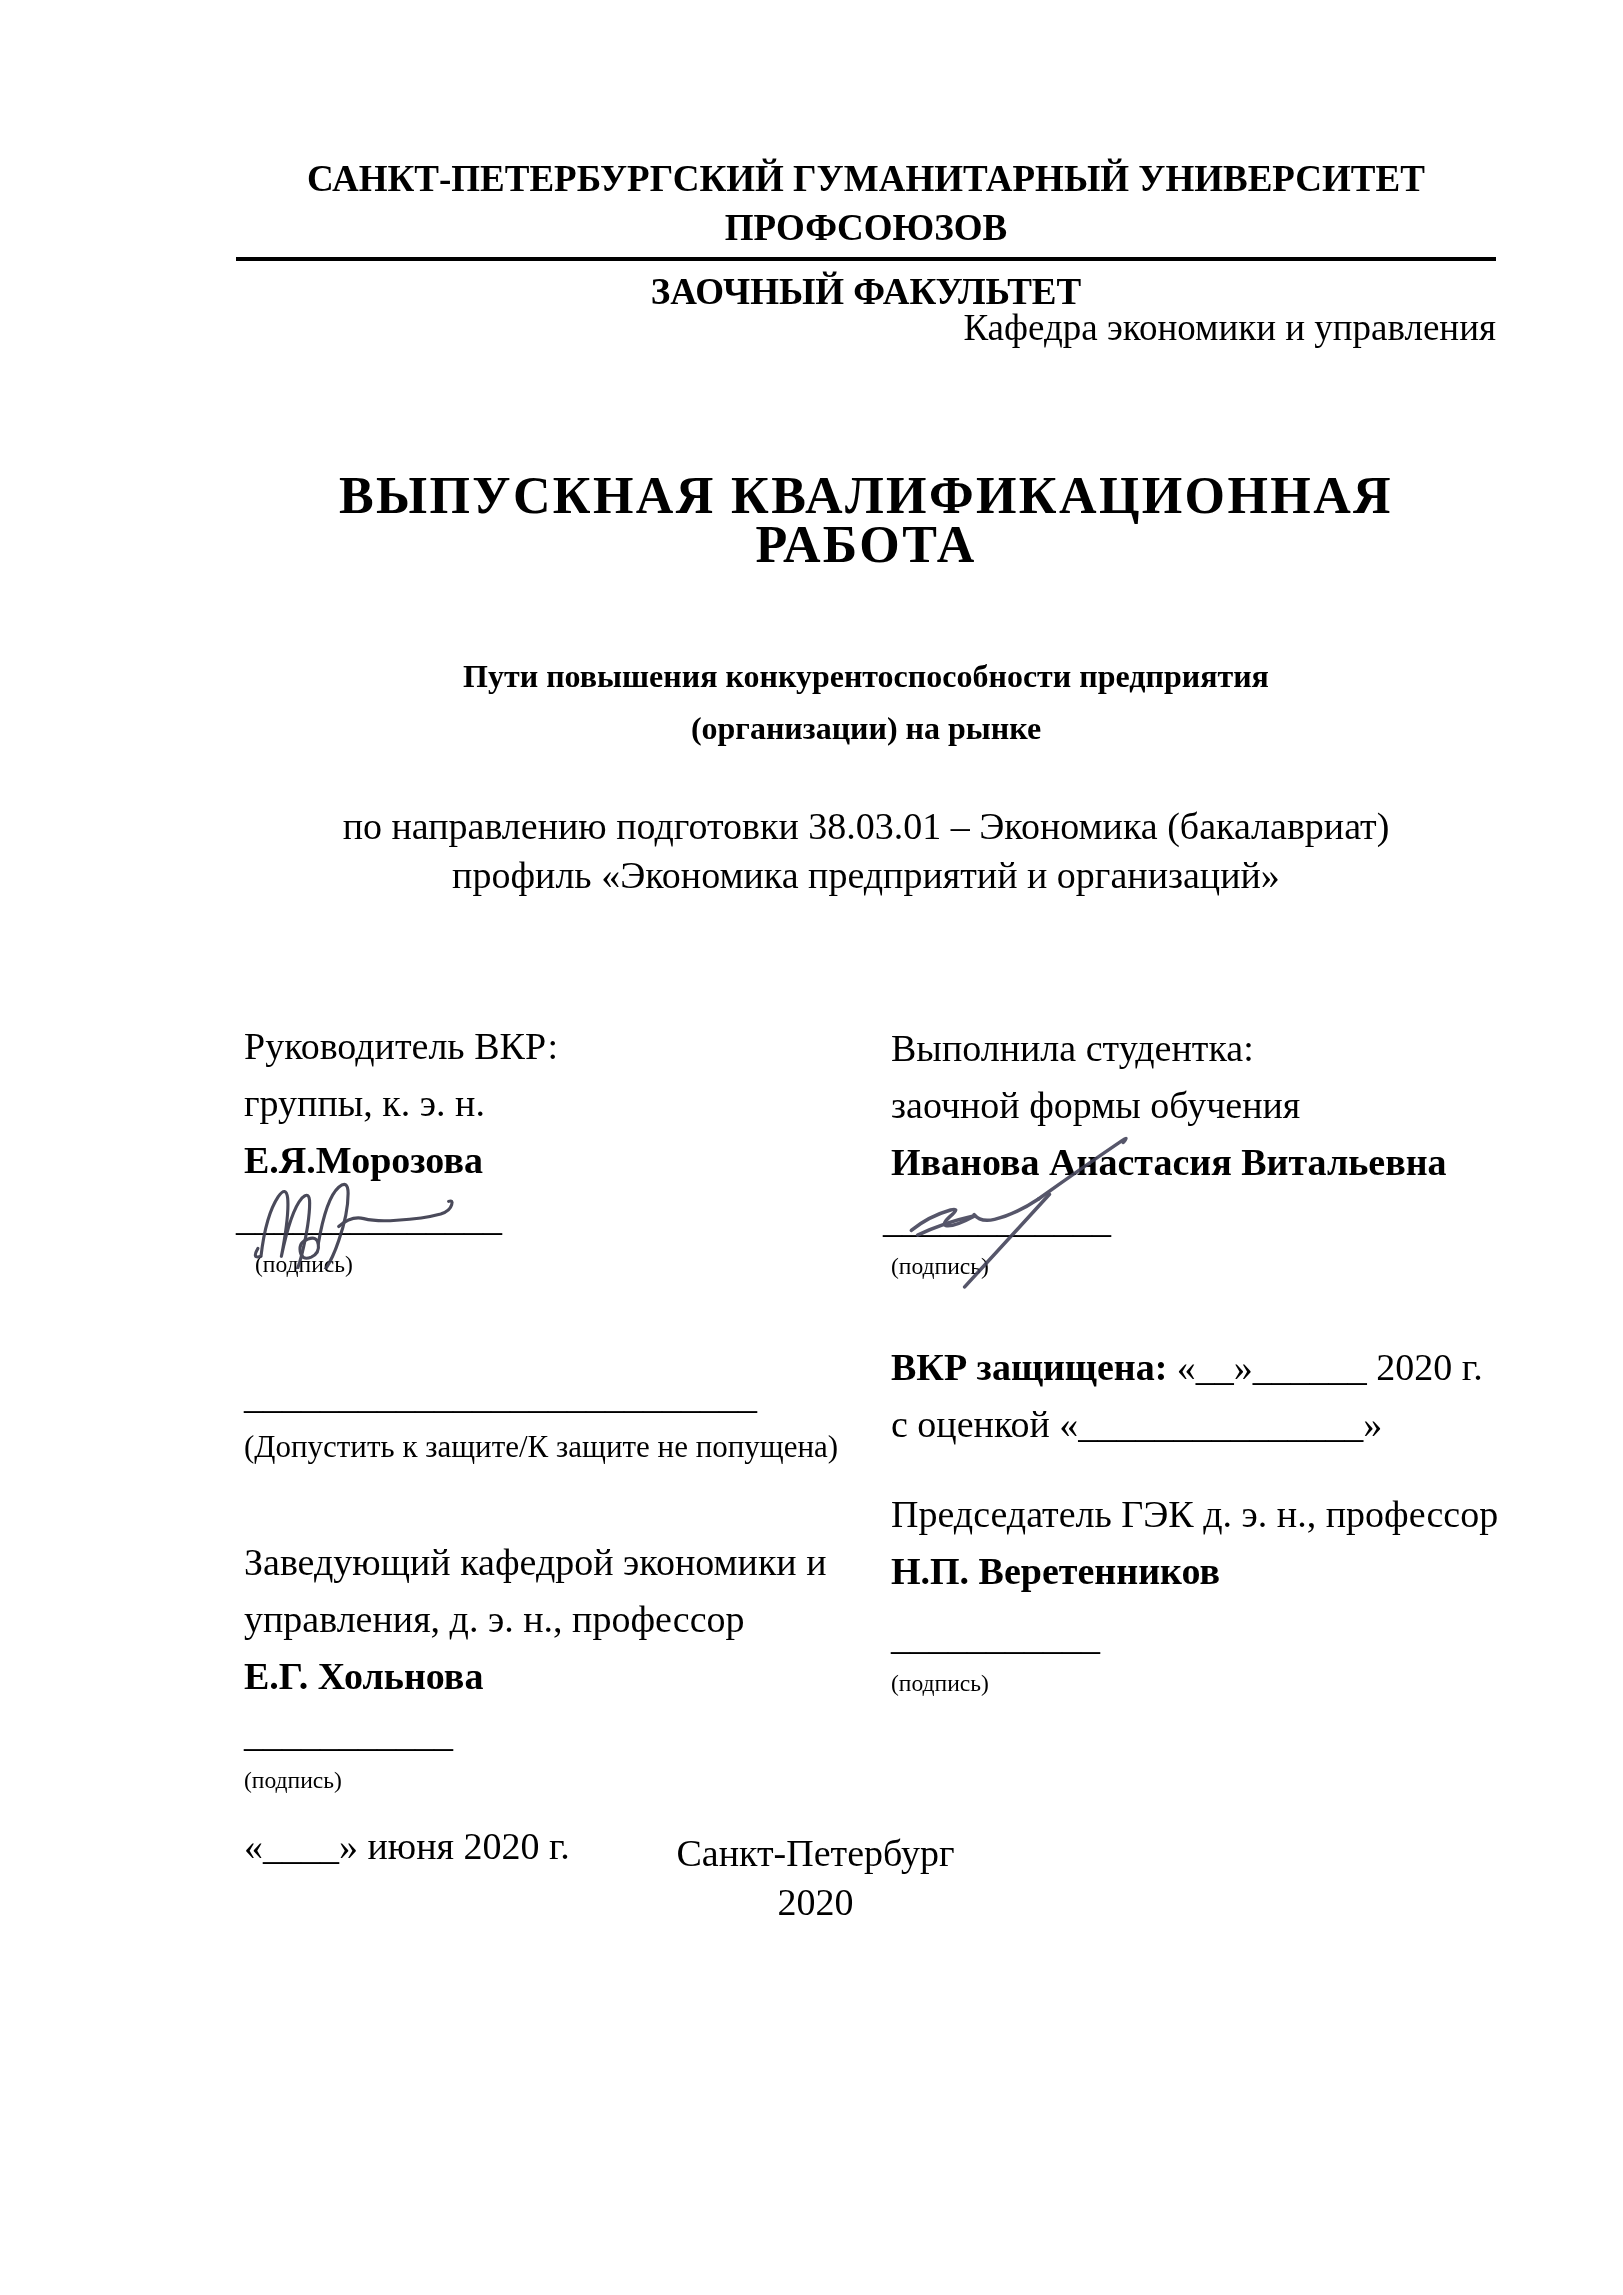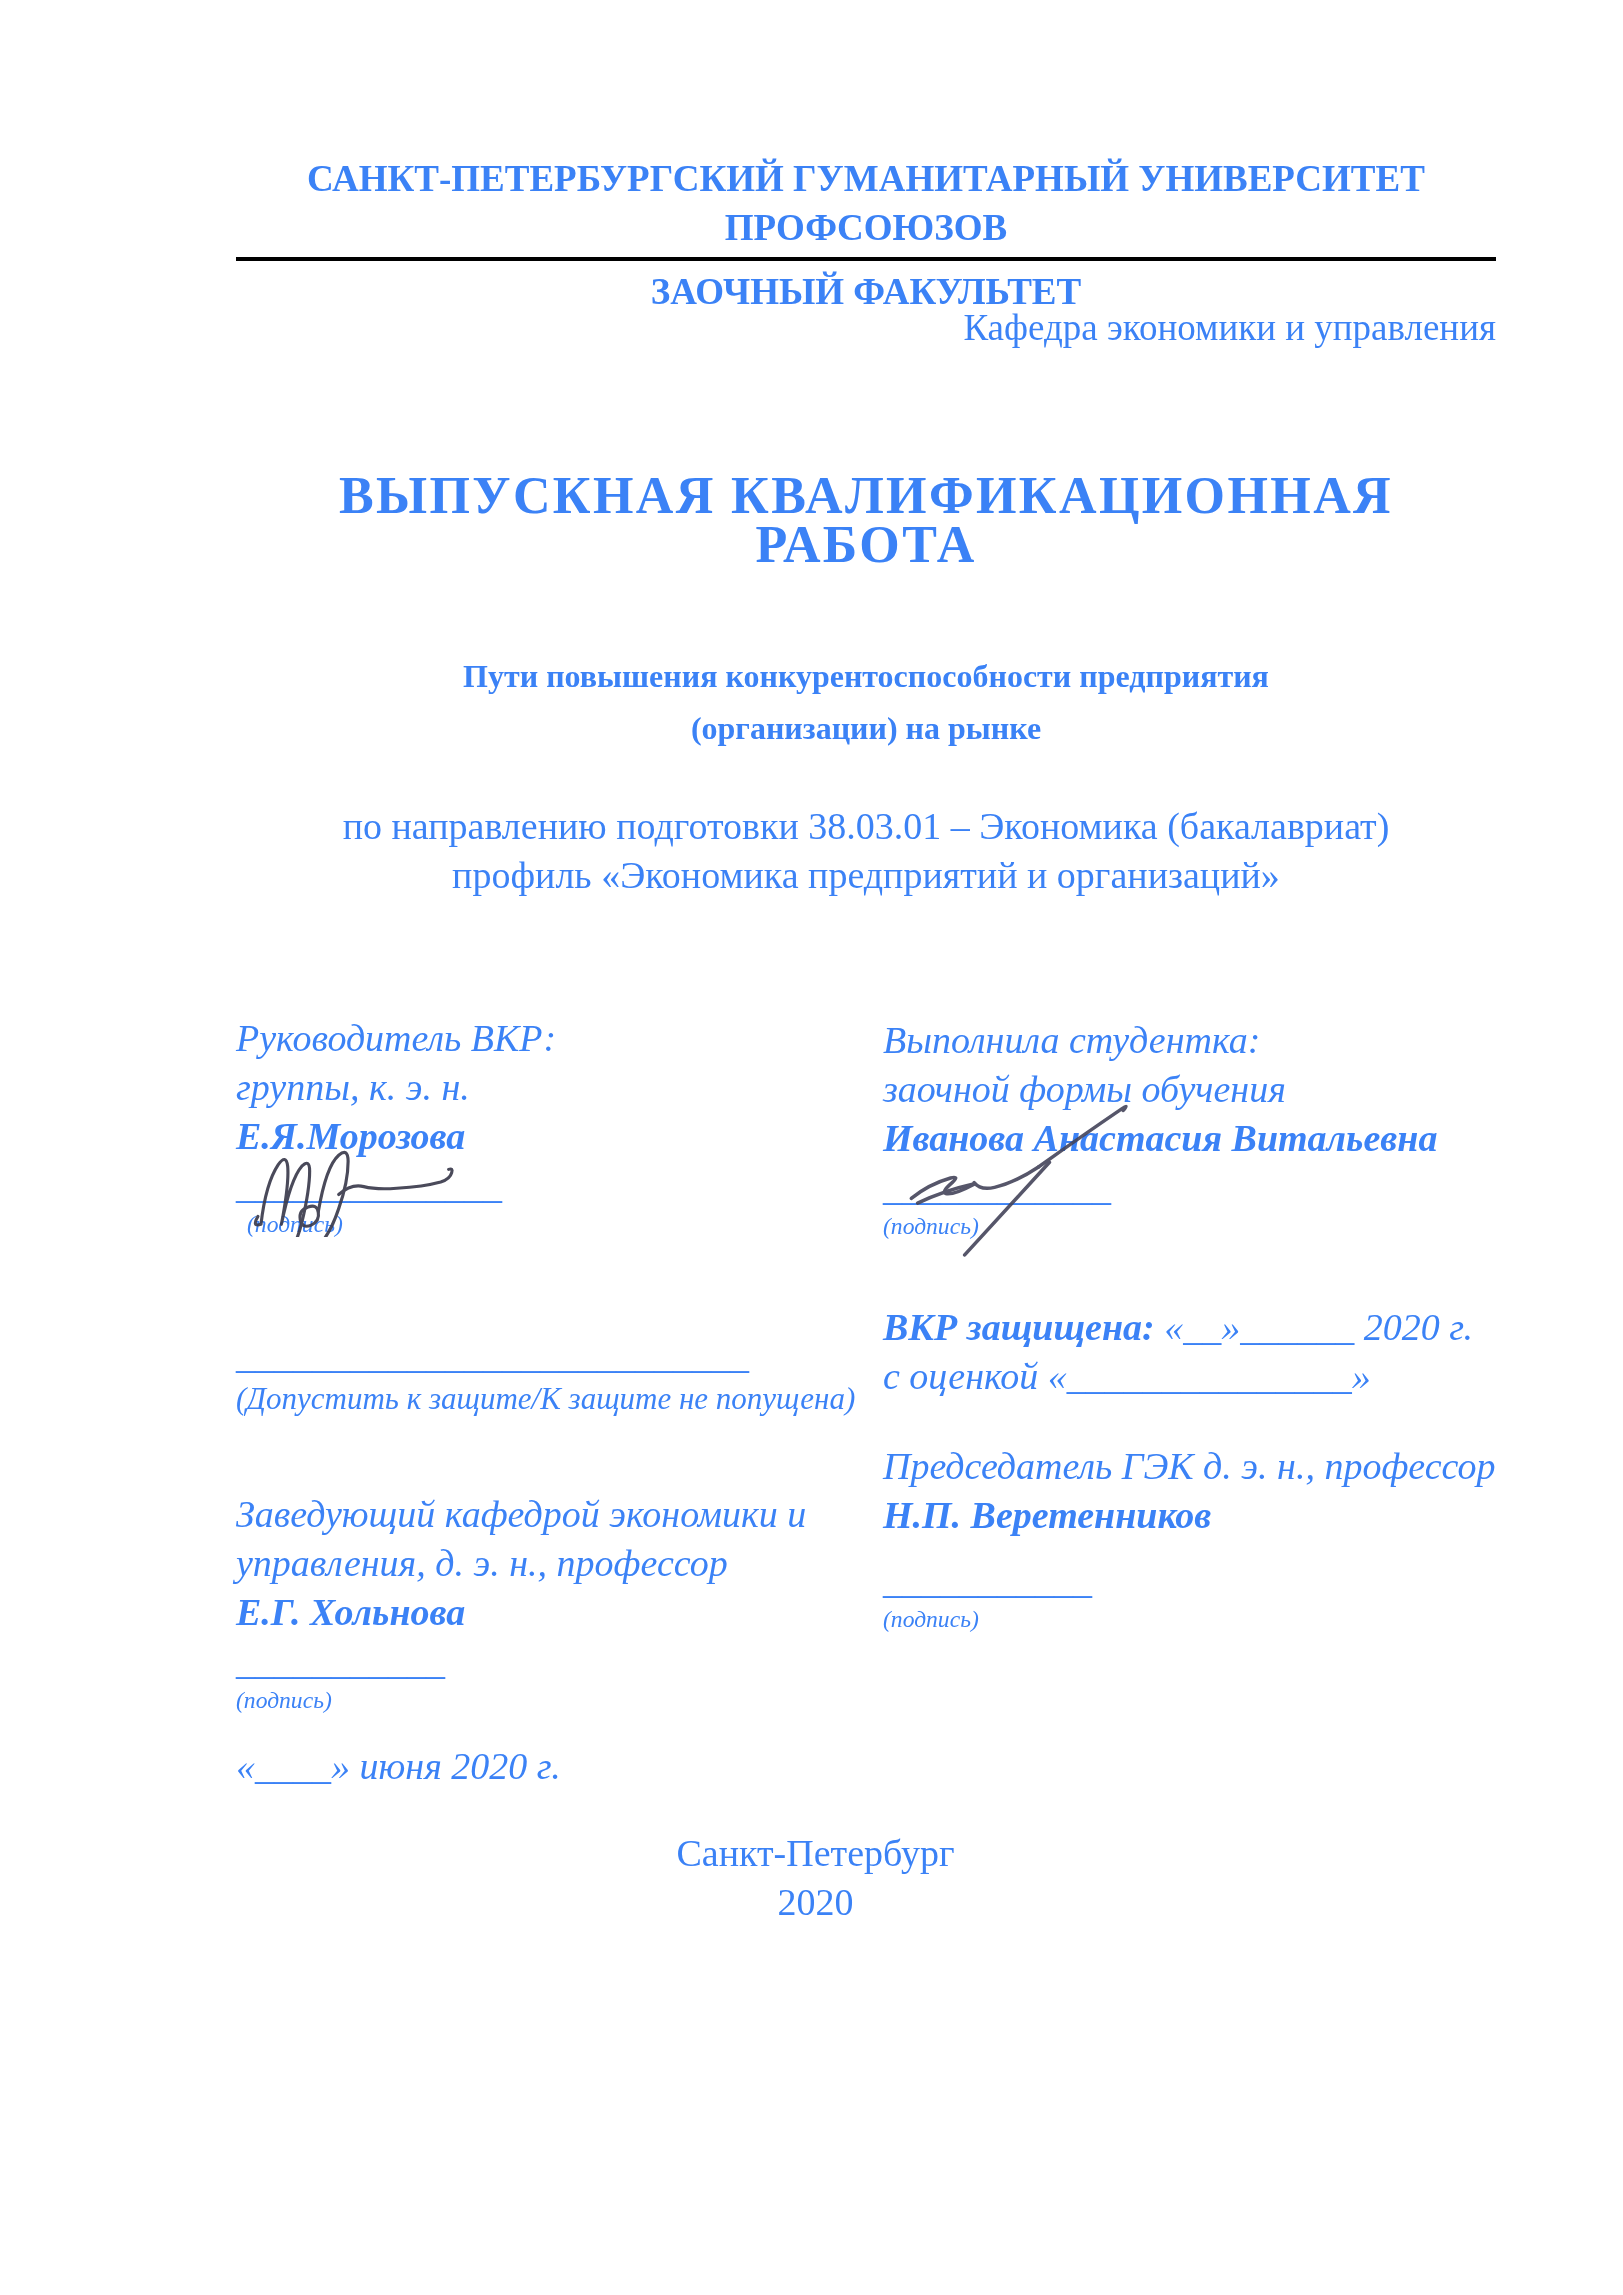--- a/index.html
+++ b/index.html
@@ -1,21 +1,21 @@
 <!DOCTYPE html>
 <html style="font-size:12.6px"><head>
 <meta charset="utf-8">
 <style>
   html, body { margin: 0; padding: 0; background: #ffffff; }
   .page {
     position: relative;
     width: 1623px;
     height: 2295px;
     background: #ffffff;
-    color: #3b82f6;
+    color: #000000;
     font-family: "Liberation Serif", serif;
     font-size: 38px;
     line-height: 49px;
     overflow: hidden;
   }
   .abs { position: absolute; }
   .content { left: 236px; right: 127px; }
   .center { text-align: center; }
   .right  { text-align: right; }
   .bold   { font-weight: bold; }
@@ -30,21 +30,21 @@
   .fac-line { font-weight: bold; font-size: 37px; text-align: center; margin-top: 6.3px; }
   .dept-line { font-size: 37px; }
 
   .work-type { font-weight: bold; font-size: 52px; letter-spacing: 2.4px; }
   .topic { font-weight: bold; font-size: 32px; line-height: 52px; }
   .program { font-size: 38px; line-height: 49px; }
 
   .col { position: absolute; }
   .col-left  { left: 236px; width: 637px; }
   .col-right { left: 883px; width: 730px; }
-  .col p { margin: 0; white-space: nowrap; font-style: italic; }
+  .col p { margin: 8px; white-space: nowrap; }
 
   .sig-holder { position: relative; height: 49px; white-space: nowrap; }
   .sig-svg { position: absolute; pointer-events: none; }
   .caption { font-size: 23.6px; line-height: 28px; margin: 0; padding-left: 11px; }
   .admit-caption { font-size: 31px; line-height: 38px; margin: 0; white-space: nowrap; }
 
   .city-block { left: 8px; right: 0; text-align: center; }
 </style>
 </head>
 <body>

